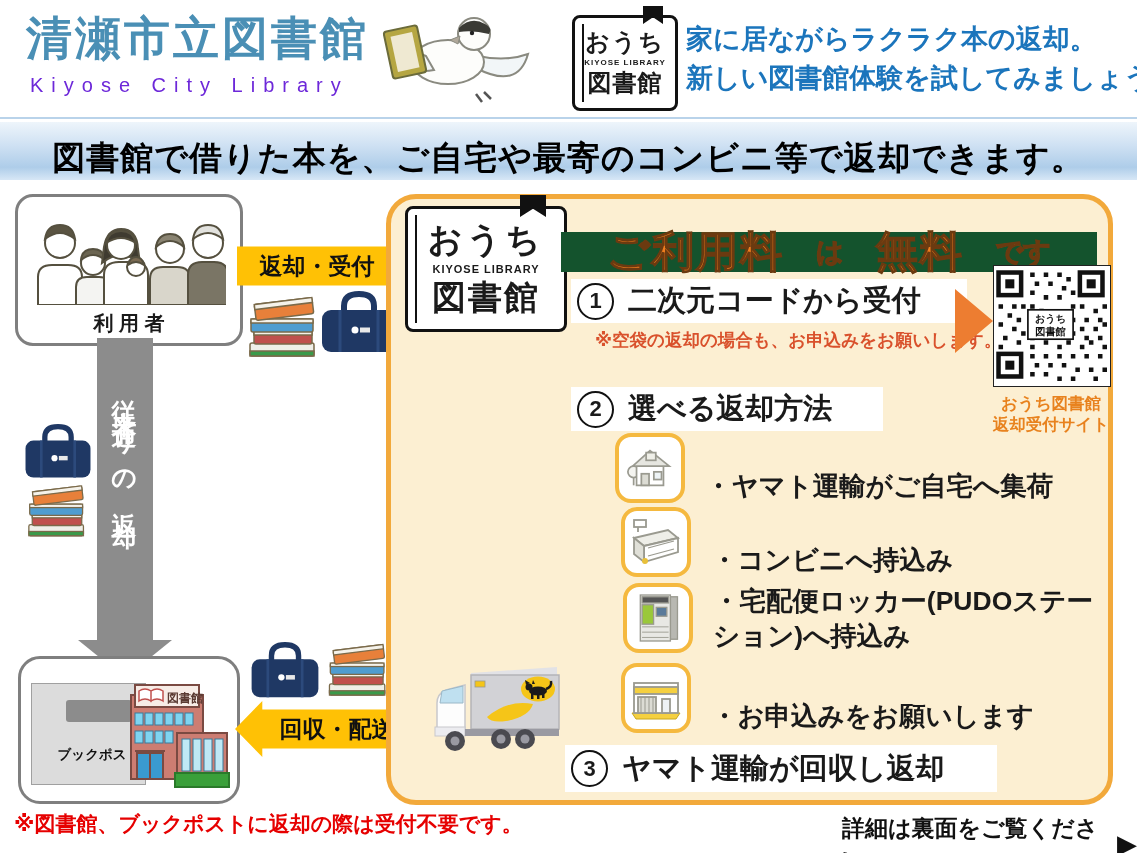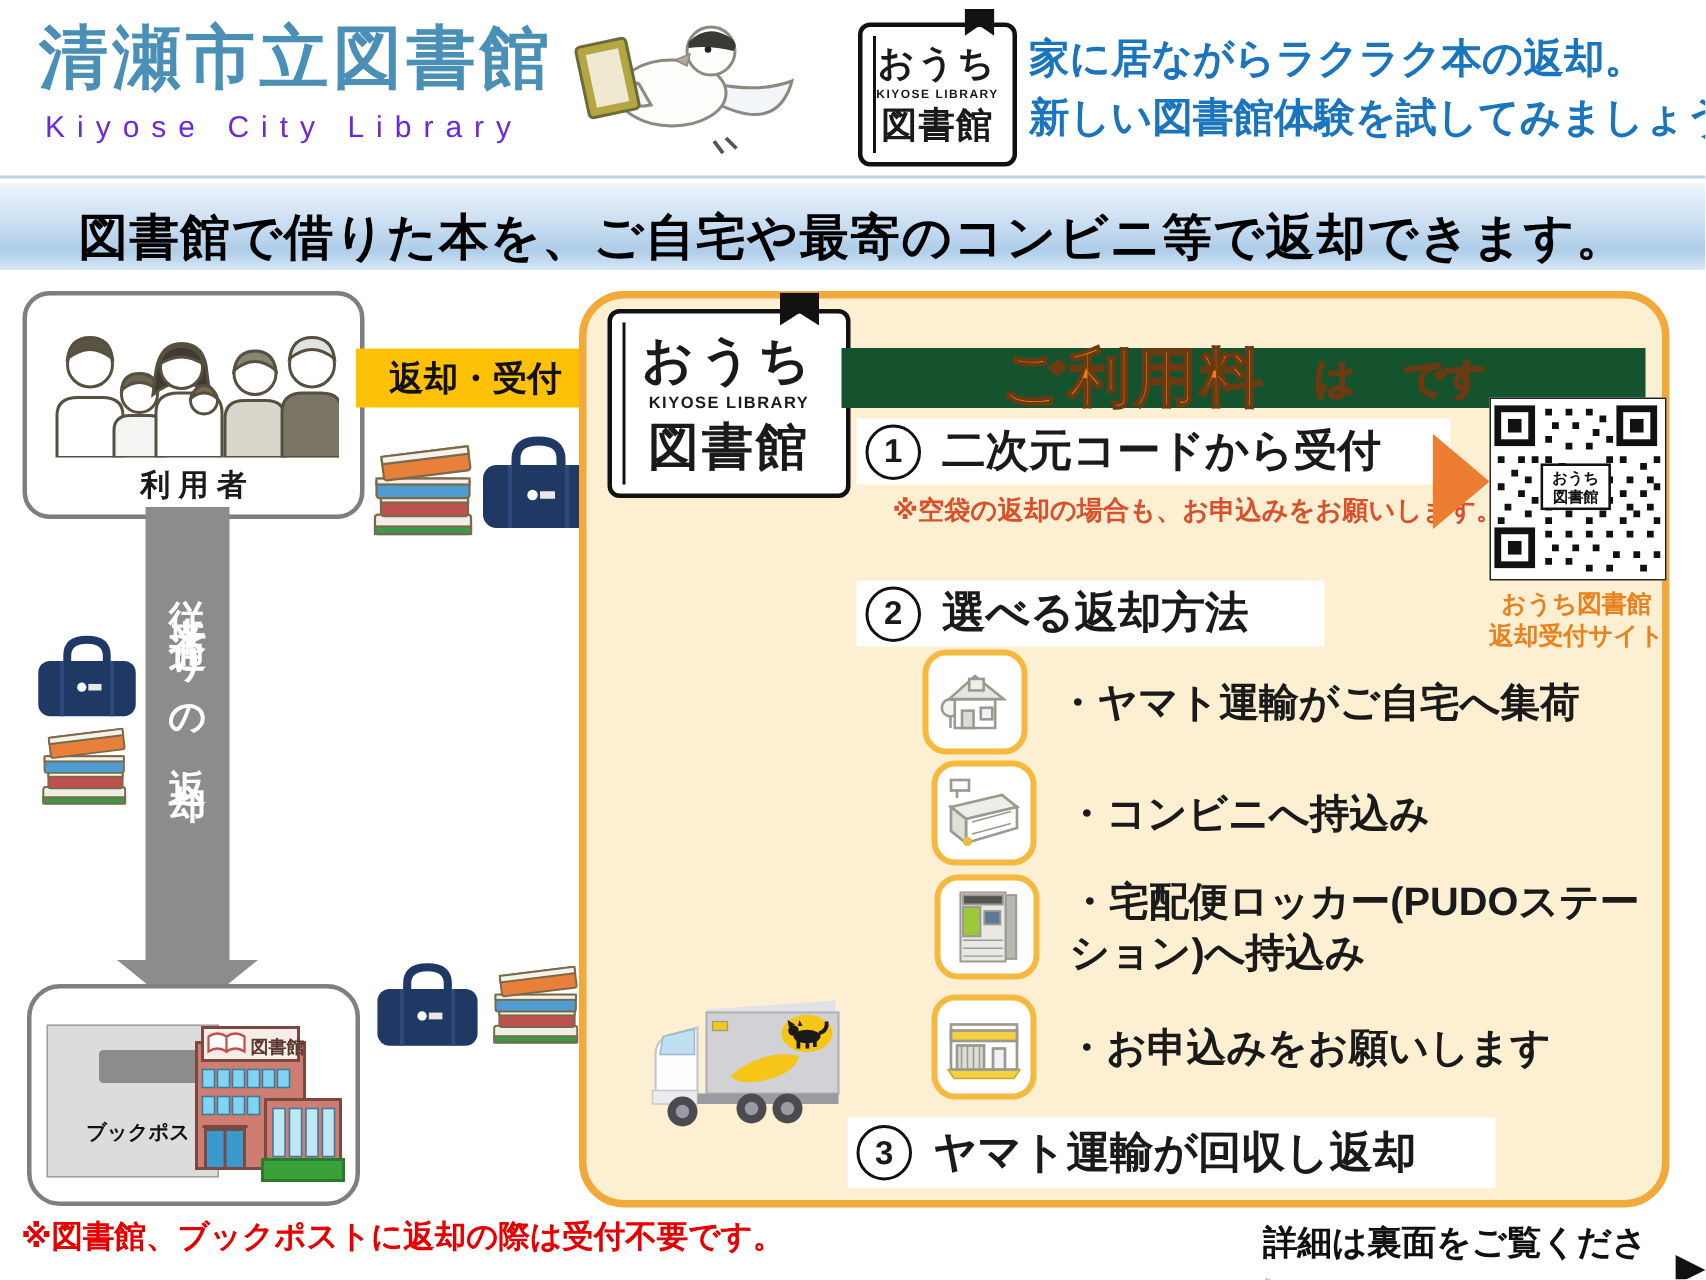--- a/index.html
+++ b/index.html
@@ -28,21 +28,21 @@
     background:linear-gradient(180deg,#eef5fb 0%,#cfe1f3 40%,#aecde9 78%,#d7e7f6 100%);
     display:flex;align-items:center;justify-content:center;}
   .banner-text{font-size:33px;font-weight:bold;color:#000;letter-spacing:1px;margin-top:15px;}
 
   
   .users-box{position:absolute;left:15px;top:194px;width:222px;height:146px;background:#fff;
     border:3px solid #7f7f7f;border-radius:18px;}
   .users-label{position:absolute;left:0;right:0;bottom:6px;text-align:center;font-size:20px;font-weight:bold;}
   .yarrow{position:absolute;background:#ffc105;display:flex;align-items:center;justify-content:center;
     font-size:23px;font-weight:bold;color:#111;}
-  .arrow-return{left:237px;top:224px;width:180px;height:56px;
+  .arrow-return{left:237px;top:238px;width:180px;height:56px;
     clip-path:polygon(0 15%,85% 15%,85% 0,100% 50%,85% 100%,85% 85%,0 85%);padding-right:20px;box-sizing:border-box;}
   .arrow-collect{left:235px;top:701px;width:182px;height:56px;
     clip-path:polygon(100% 15%,15% 15%,15% 0,0 50%,15% 100%,15% 85%,100% 85%);padding-left:22px;box-sizing:border-box;}
   .gray-shaft{position:absolute;left:97px;top:338px;width:56px;height:304px;background:#8c8c8c;
     display:flex;justify-content:center;}
   .gray-head{position:absolute;left:78px;top:640px;width:0;height:0;
     border-left:47px solid transparent;border-right:47px solid transparent;border-top:38px solid #8c8c8c;}
   .trad-label{writing-mode:vertical-rl;text-orientation:upright;color:#fff;font-size:25px;font-weight:bold;
     letter-spacing:11px;margin-top:42px;}
   .bookpost-box{position:absolute;left:18px;top:656px;width:216px;height:142px;background:#fff;
@@ -71,21 +71,21 @@
   .step-text{font-size:29px;font-weight:bold;white-space:nowrap;font-family:Liberation Mono, monospace;}
   .step1{left:180px;top:80px;width:396px;height:44px;}
   .step2{left:180px;top:188px;width:312px;height:44px;}
   .step3{left:174px;top:546px;width:432px;height:47px;}
   .note1{position:absolute;left:204px;top:129px;font-size:17.5px;font-weight:bold;color:#d9512c;}
   .orange-tri{position:absolute;left:564px;top:90px;width:38px;height:64px;background:#ed7d31;
     clip-path:polygon(0 0,100% 50%,0 100%);}
   .qr-box{position:absolute;left:602px;top:66px;width:116px;height:120px;background:#fff;border:1.5px solid #222;}
   .qr-caption{position:absolute;left:592px;top:194px;width:136px;text-align:center;
     font-size:16.5px;font-weight:bold;color:#e8821e;line-height:1.3;}
-  .opt-row{position:absolute;display:flex;align-items:center;gap:20px;}
+  .opt-row{position:absolute;display:flex;align-items:flex-end;gap:20px;}
   .opt-icon{width:62px;height:62px;background:#fff;border:4px solid #f5b93f;border-radius:16px;
     display:flex;align-items:center;justify-content:center;flex:0 0 auto;}
   .opt-text{font-size:26.5px;font-weight:bold;line-height:1.3;white-space:nowrap;}
   .o1{left:224px;top:234px;} .o2{left:230px;top:308px;} .o3{left:232px;top:384px;} .o4{left:230px;top:464px;}
 
   .footer-note{position:absolute;left:842px;top:813px;font-size:23px;font-weight:bold;color:#111;
     display:flex;align-items:center;gap:10px;}
   .footer-note .tri{font-size:26px;}
 </style>
 </head>
@@ -261,36 +261,40 @@
         <rect x="8" y="38" width="58" height="4" fill="#f5f2ea"></rect>
       <rect x="5" y="26" width="62" height="13" rx="2" fill="#4f9dd0"></rect>
         <rect x="5" y="26" width="62" height="4" fill="#f5f2ea"></rect>
       <g transform="rotate(-7 38 16)">
           <rect x="9" y="8" width="58" height="16" rx="2" fill="#e8803a"></rect>
           <rect x="9" y="8" width="58" height="5" fill="#f5f2ea"></rect>
         </g>
     </g>
   </svg>
 
+  <div class="yarrow arrow-collect">
+    <span>回収・配送</span>
+  </div>
 
   <div class="note-left">※図書館、ブックポストに返却の際は受付不要です。</div>
 
   <div class="panel">
 
     <div class="big-logo logo-book">
       <div class="bm"></div>
       <div class="spine"></div>
       <div class="l1">おうち</div>
       <div class="l2">KIYOSE LIBRARY</div>
       <div class="l3">図書館</div>
     </div>
 
     <div class="title-bar">
       <span class="t-big">ご利用料</span>
       <span class="t-small">は</span>
+      <span class="t-big">無料</span>
       <span class="t-small">です</span>
     </div>
 
     <div class="step step1">
       <span class="step-num">1</span>
       <span class="step-text">二次元コードから受付</span>
     </div>
     <div class="note1">※空袋の返却の場合も、お申込みをお願いします。</div>
 
     <div class="orange-tri"></div>

